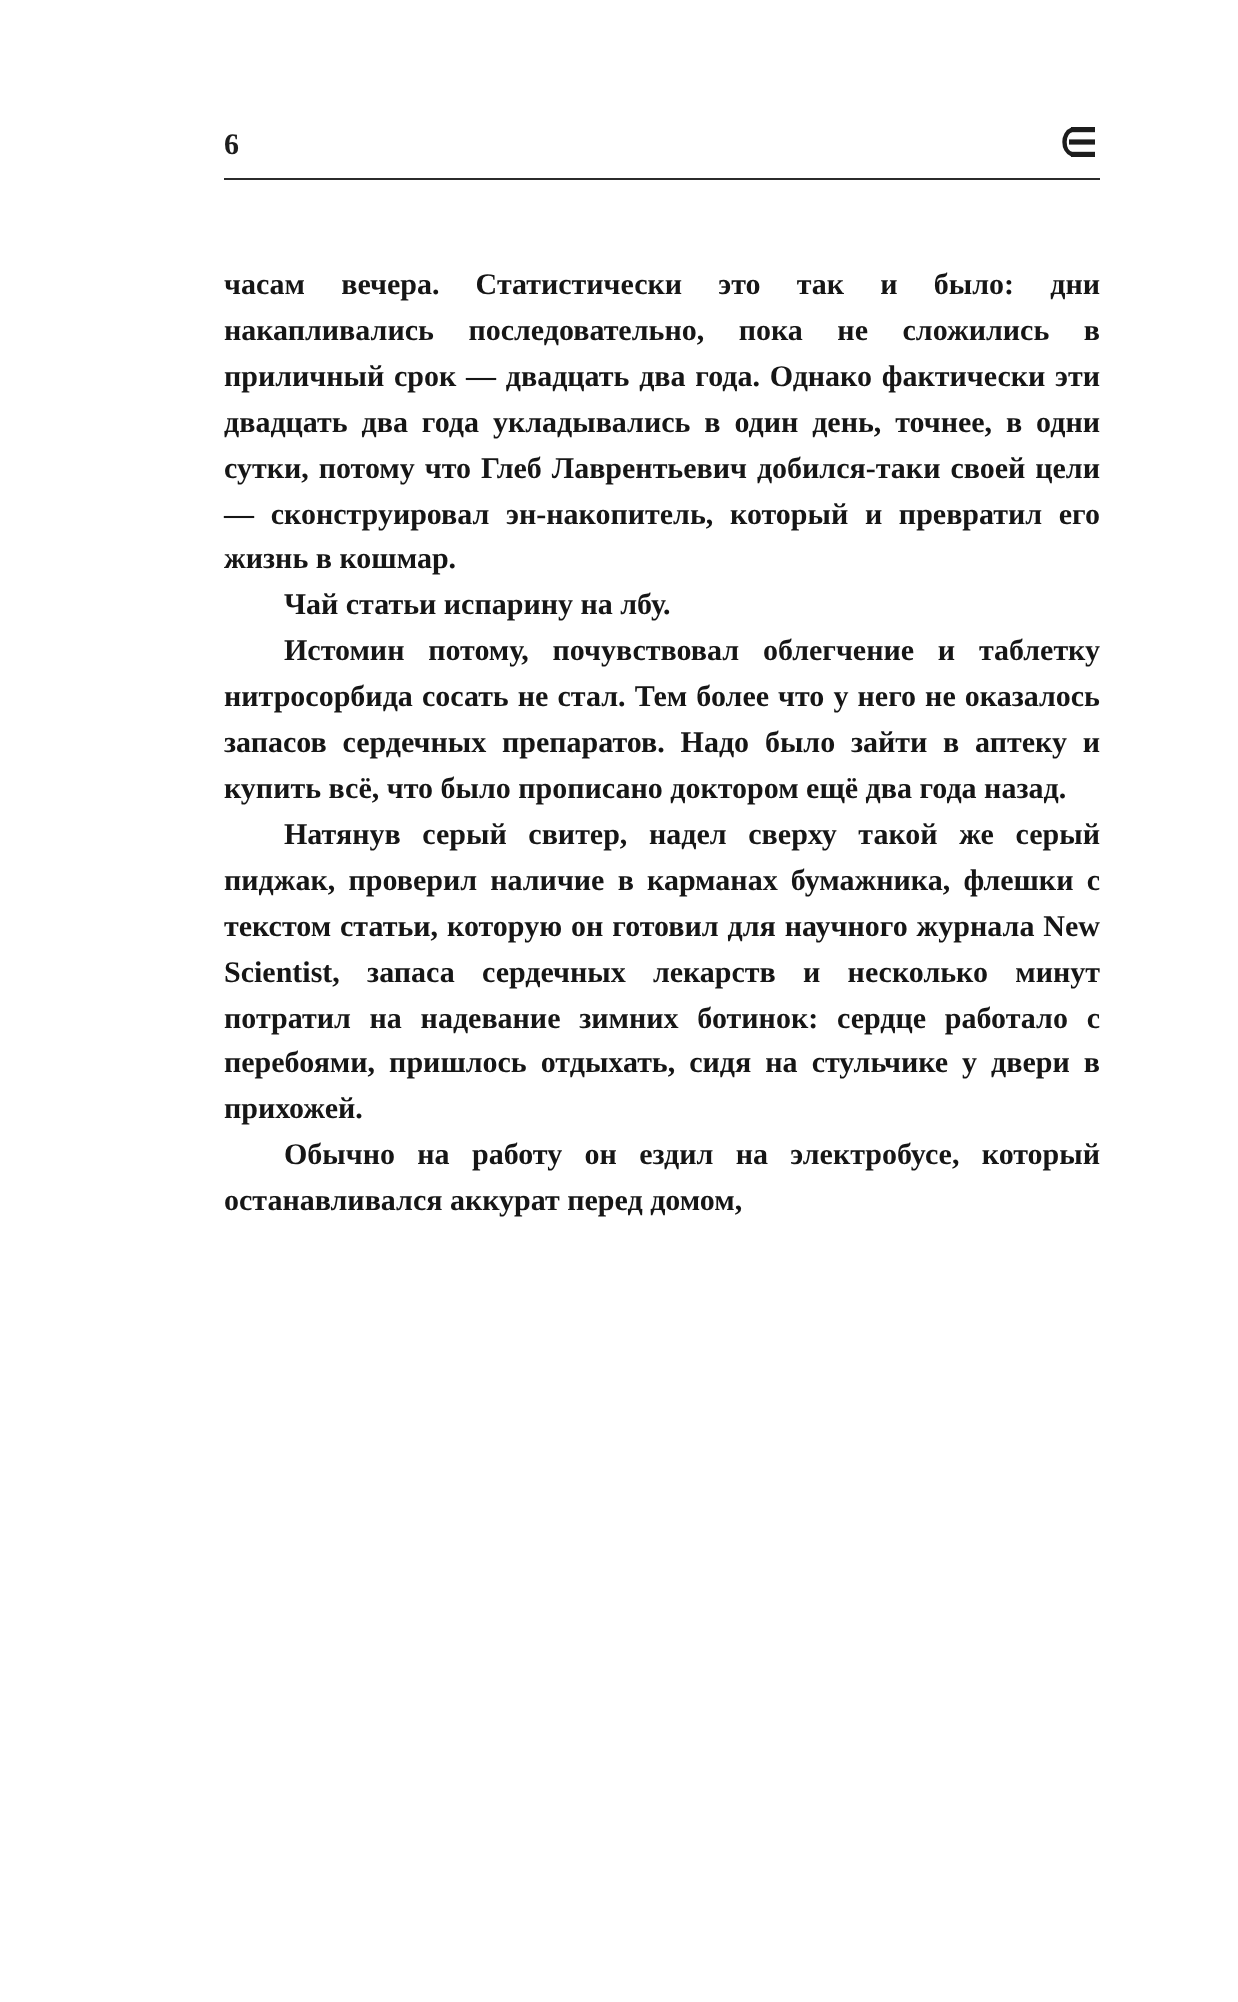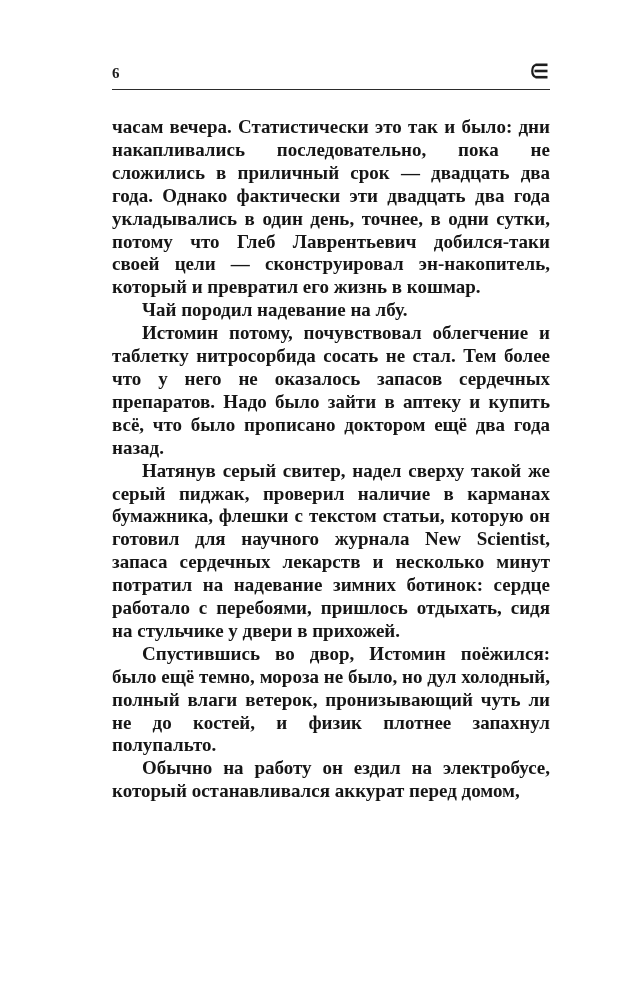--- a/index.html
+++ b/index.html
@@ -43,22 +43,22 @@
     letter-spacing: 4px;
     color: #222222;
     white-space: nowrap;
     line-height: 1;
   }
   .logo {
     display: inline-block;
     line-height: 0;
   }
   .text-block {
-    margin-top: 26px;
-    font-size: 19px;
+    margin-top: 42px;
+    font-size: 15px;
     line-height: 22.9px;
     font-weight: 700;
     text-align: justify;
     color: #161616;
     -webkit-hyphens: auto;
     hyphens: auto;
   }
   p.para {
     text-indent: 30px;
     margin: 0;
@@ -79,20 +79,19 @@
         <path d="M6.5 2.8 H18.5" stroke="#1d1d1d" stroke-width="2.6"></path>
         <path d="M5.5 9 H18.5" stroke="#1d1d1d" stroke-width="2.6"></path>
         <path d="M6.5 15.2 H18.5" stroke="#1d1d1d" stroke-width="2.6"></path>
         <path d="M7 2.8 C2 4.6 2 13.4 7 15.2" stroke="#1d1d1d" stroke-width="2.2" fill="none"></path>
       </svg>
     </span>
   </div>
 
   <div class="text-block">
     <p class="para first">часам вечера. Статистически это так и было: дни накапливались последовательно, пока не сложились в приличный срок — двадцать два года. Однако фактически эти двадцать два года укладывались в один день, точнее, в одни сутки, потому что Глеб Лаврентьевич добился-таки своей цели — сконструировал эн-накопитель, который и превратил его жизнь в кошмар.</p>
-    <p class="para">Чай породил надевание на лбу.</p>
+    <p class="para">Чай статьи испарину на лбу.</p>
     <p class="para">Истомин потому, почувствовал облегчение и таблетку нитросорбида сосать не стал. Тем более что у него не оказалось запасов сердечных препаратов. Надо было зайти в аптеку и купить всё, что было прописано доктором ещё два года назад.</p>
     <p class="para">Натянув серый свитер, надел сверху такой же серый пиджак, проверил наличие в карманах бумажника, флешки с текстом статьи, которую он готовил для научного журнала New Scientist, запаса сердечных лекарств и несколько минут потратил на надевание зимних ботинок: сердце работало с перебоями, пришлось отдыхать, сидя на стульчике у двери в прихожей.</p>
-    <p class="para">Спустившись во двор, Истомин поёжился: было ещё темно, мороза не было, но дул холодный, полный влаги ветерок, пронизывающий чуть ли не до костей, и физик плотнее запахнул полупальто.</p>
     <p class="para">Обычно на работу он ездил на электробусе, который останавливался аккурат перед домом,</p>
   </div>
 
 </div>
 
 </body></html>

